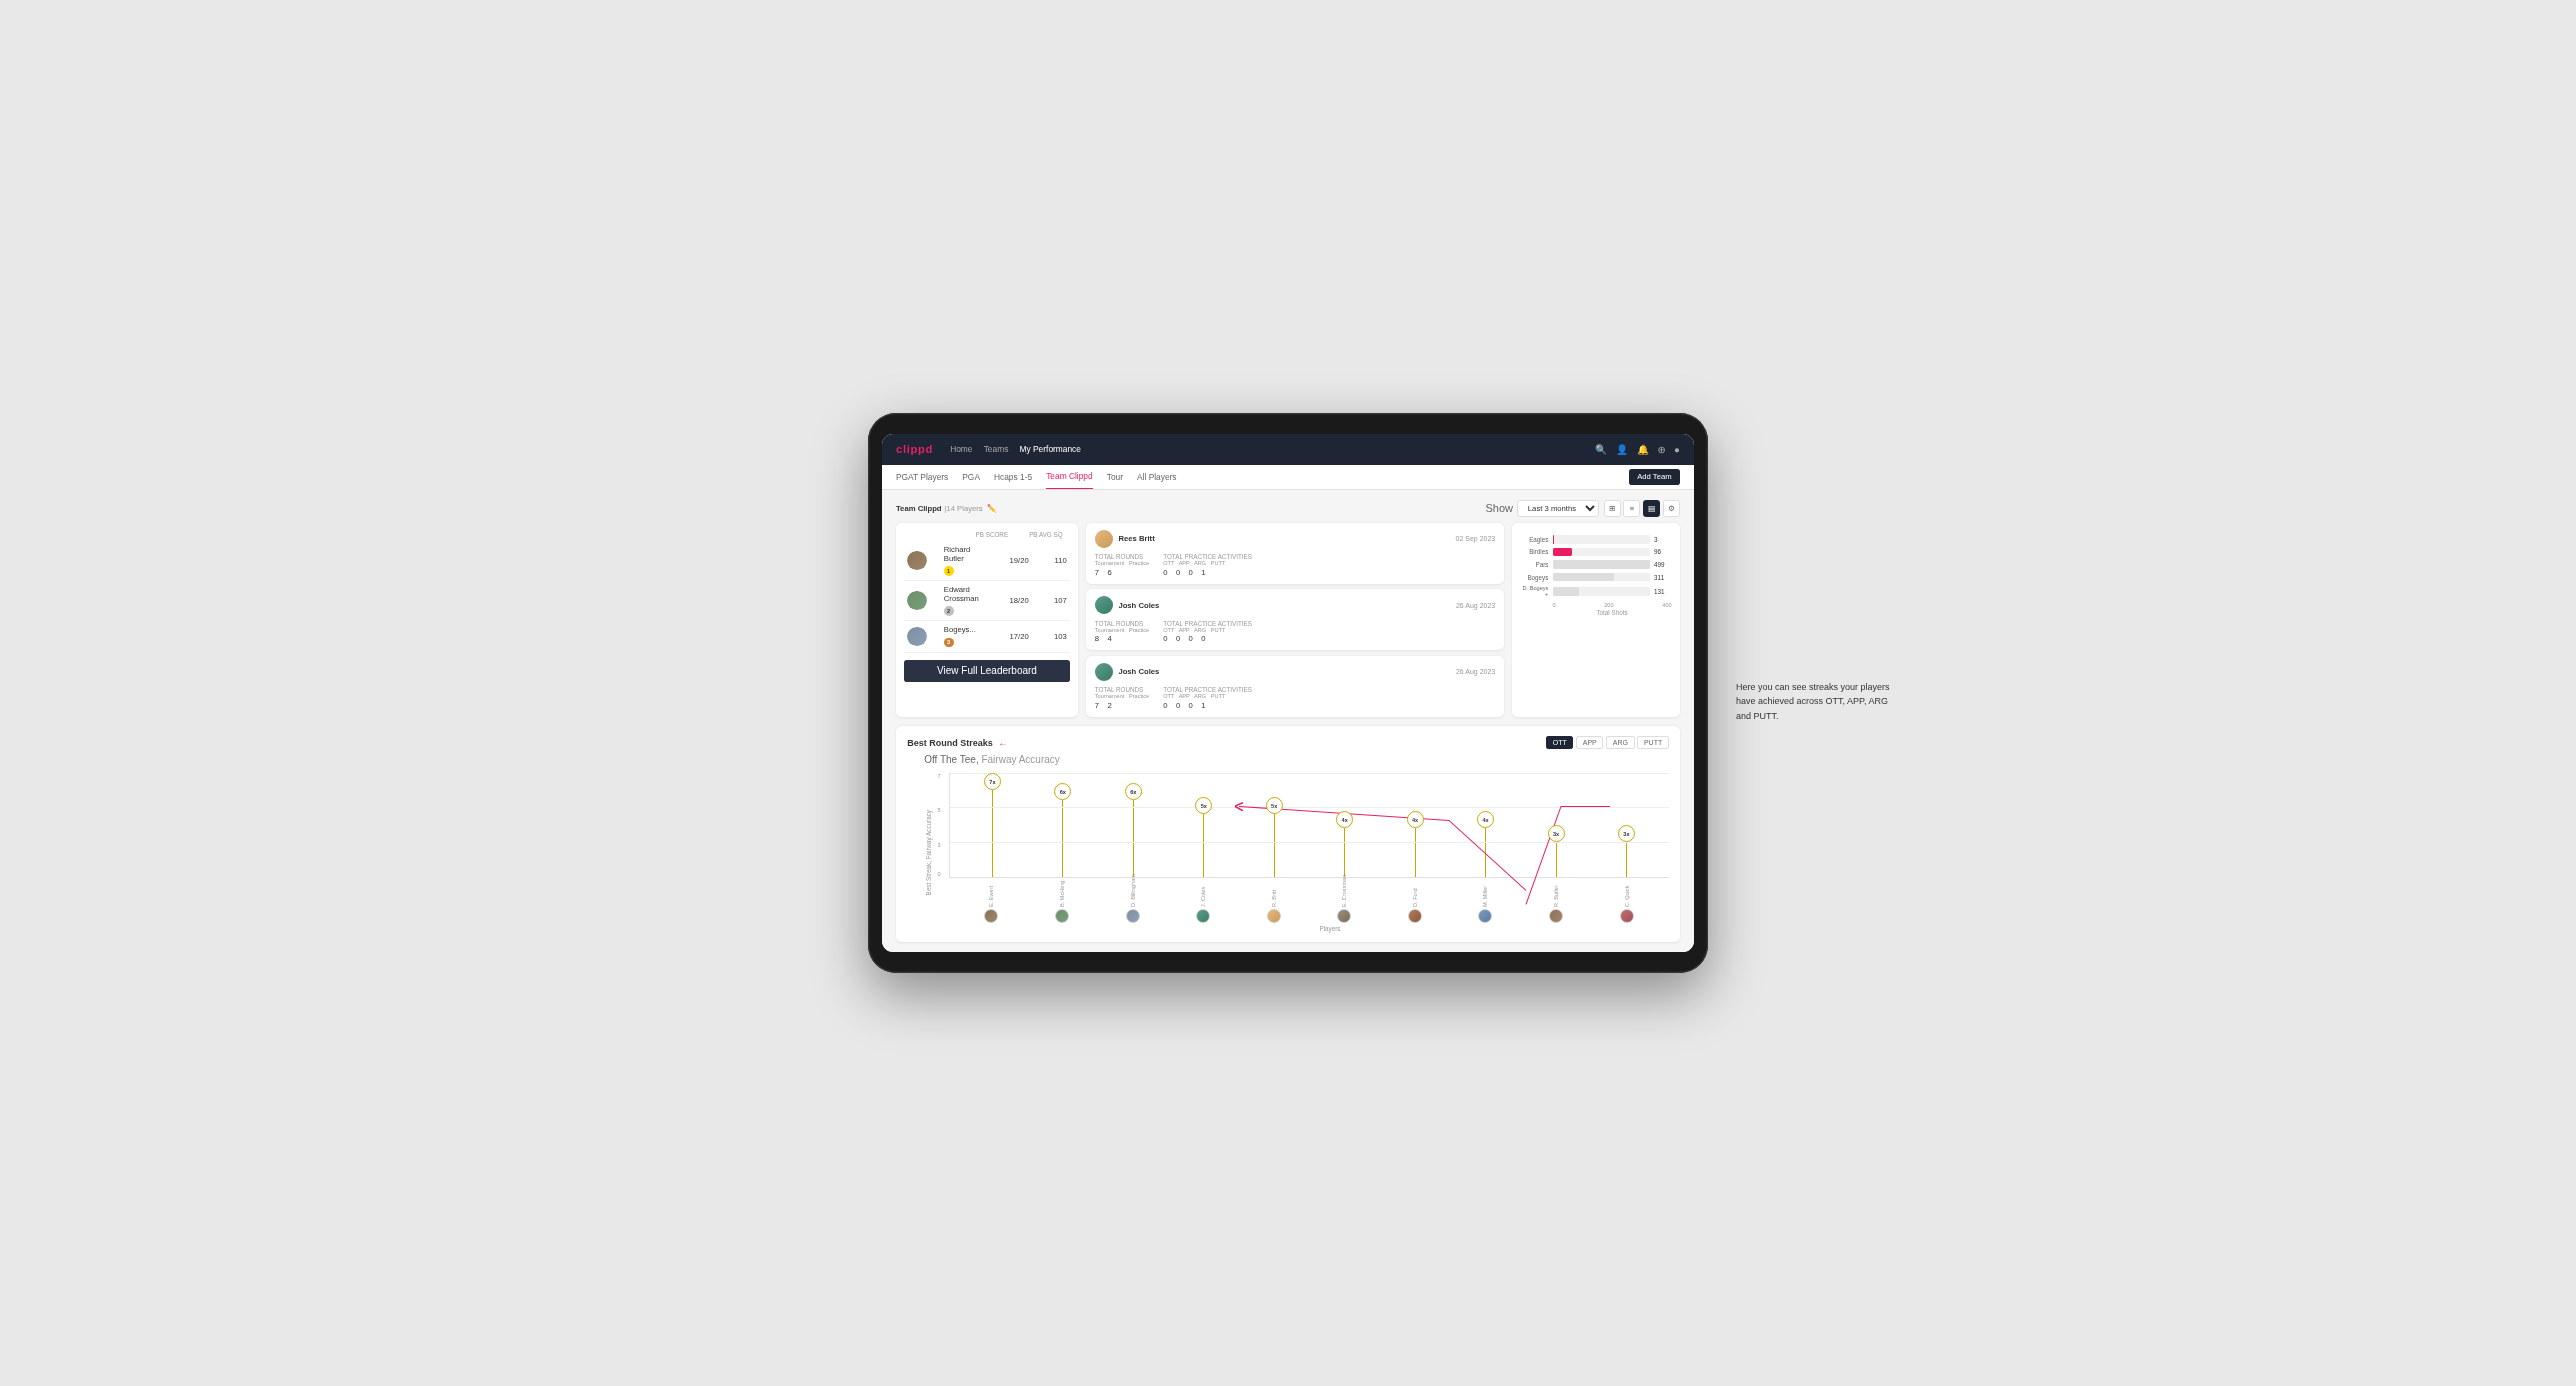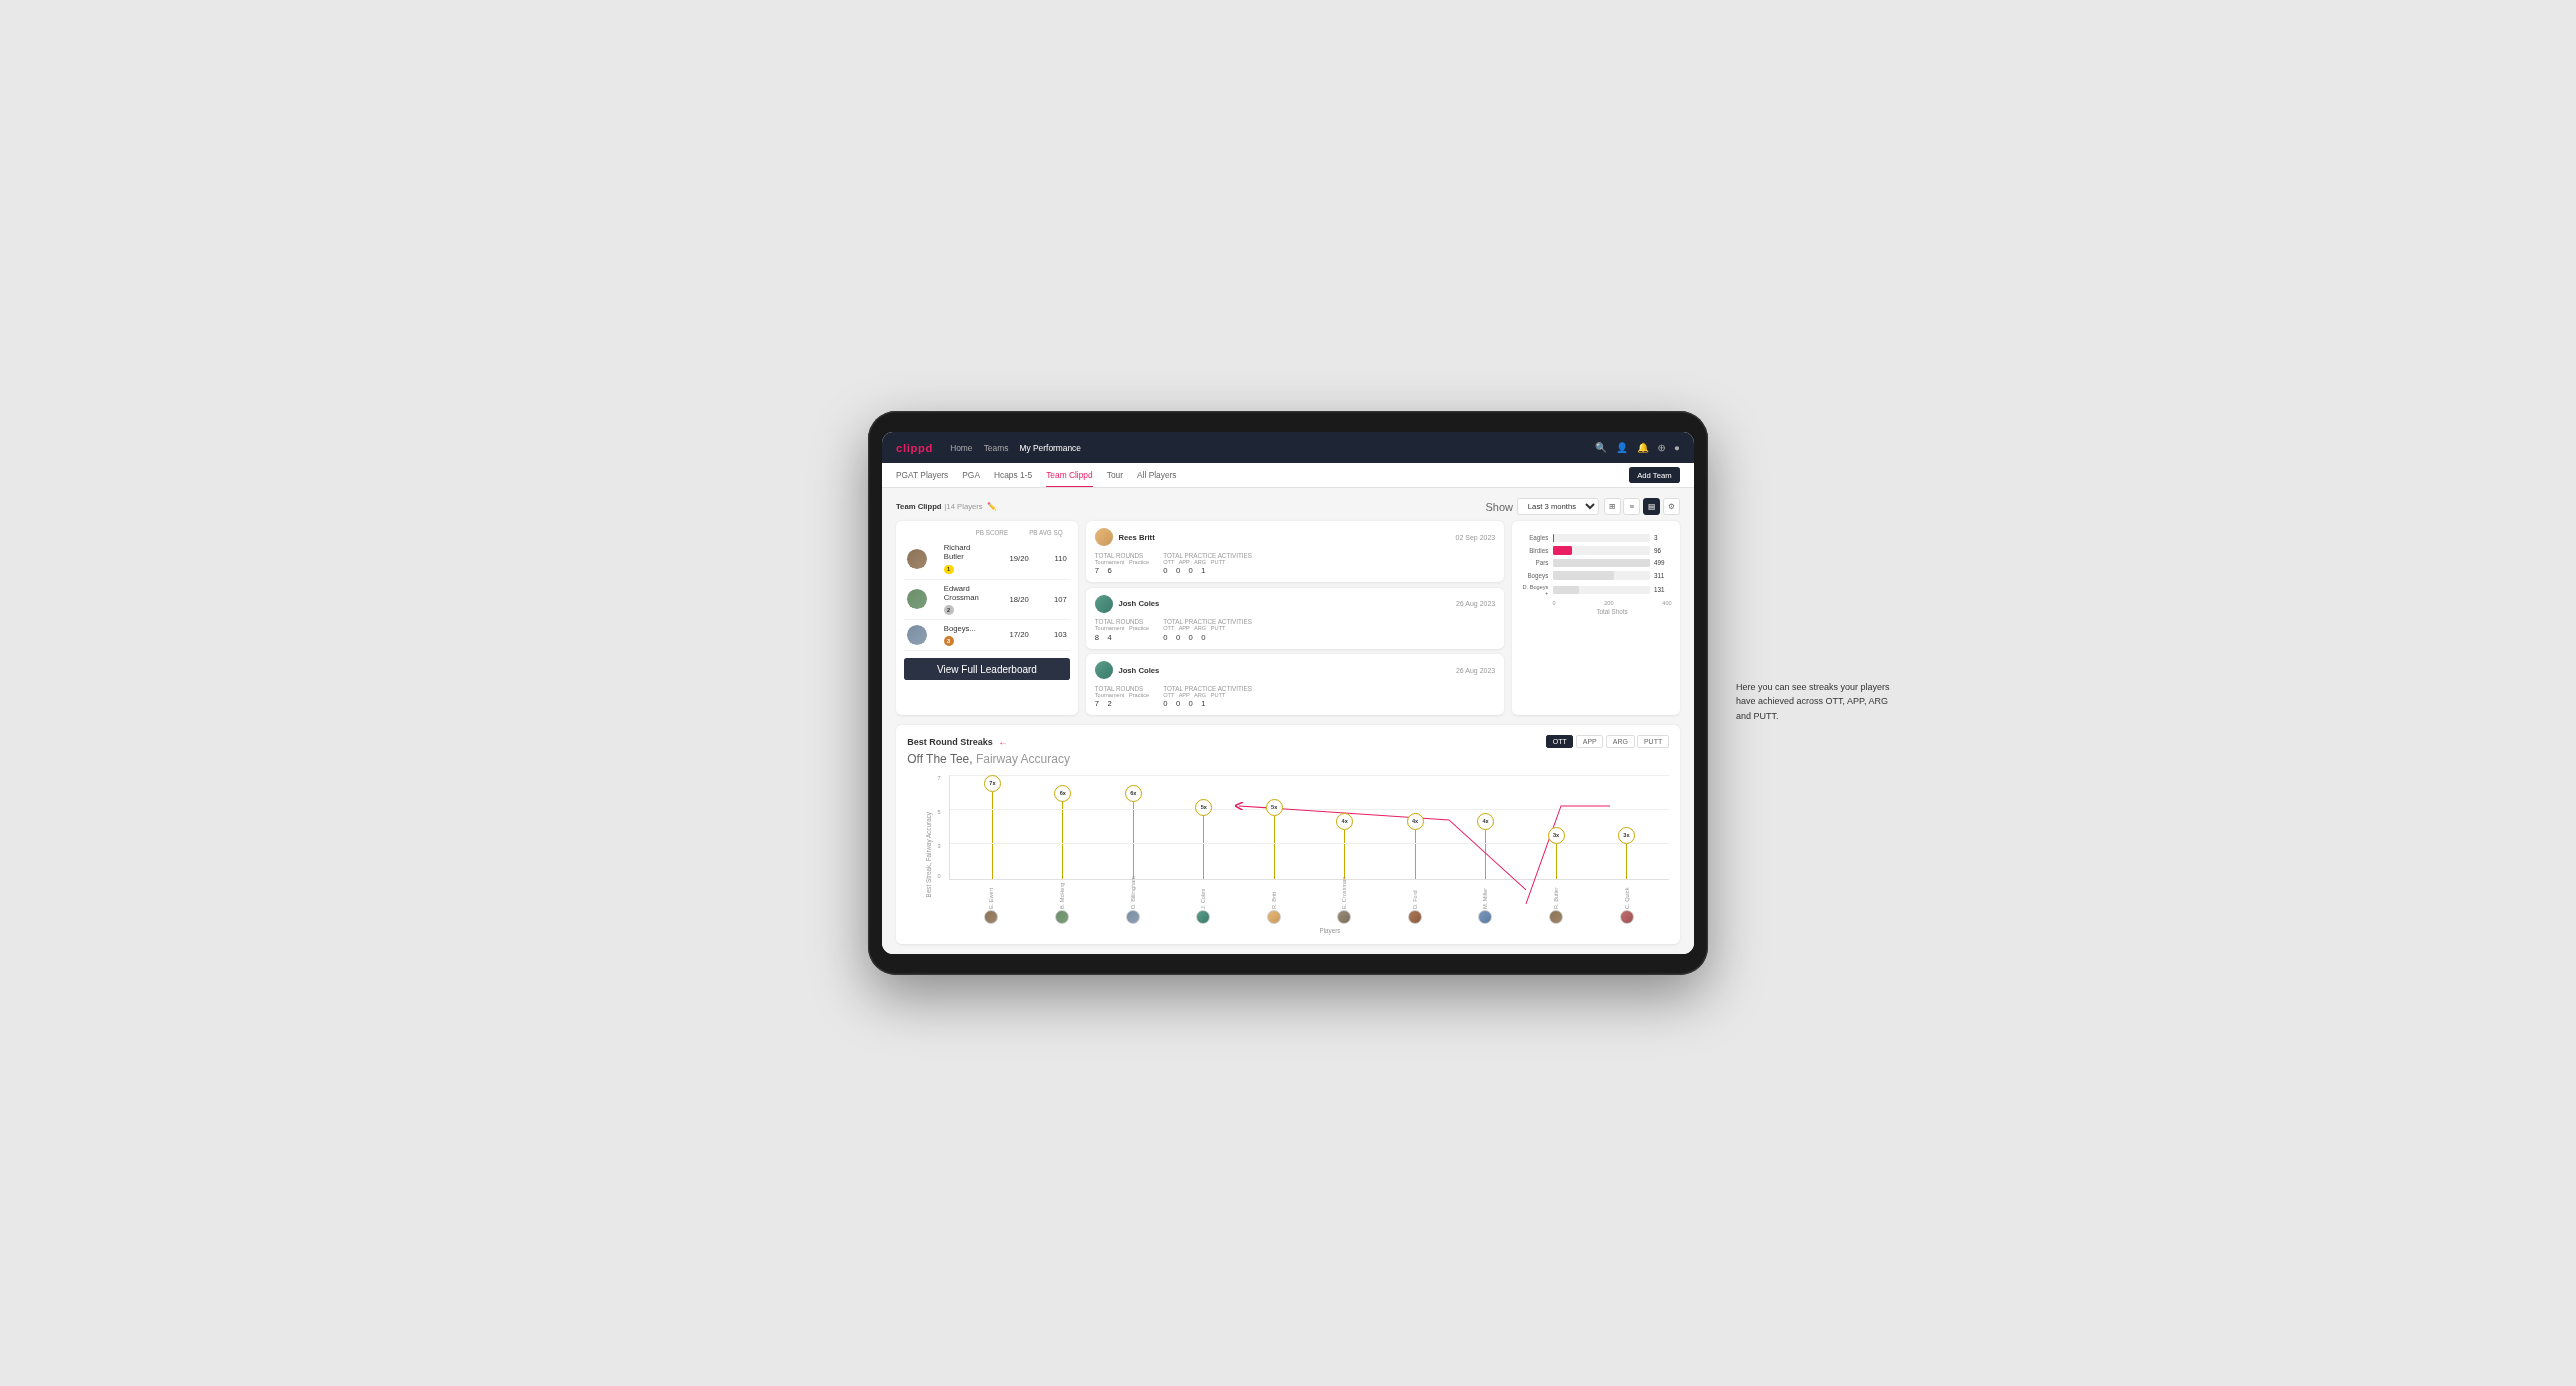--- a/index.html
+++ b/index.html
@@ -293,21 +293,21 @@
       border: 0.7px solid #ddd;
       background: #fff;
       padding: 2.1px 5.6px;
       border-radius: 2.1px;
       font-size: 7px;
       cursor: pointer;
       color: #666;
     }
     .filter-btn.active { background: #1e2535; color: #fff; border-color: #1e2535; }
 
-    .streaks-subtitle { font-size: 12px; color: #666; margin-bottom: 8.4px; }
+    .streaks-subtitle { font-size: 10px; color: #666; margin-bottom: 8.4px; margin-left: 17px; }
 
     .outer-wrapper {
       position: relative;
       display: inline-block;
     }
 
     .top-controls-row {
       display: flex;
       align-items: center;
       margin-bottom: 5.6px;

